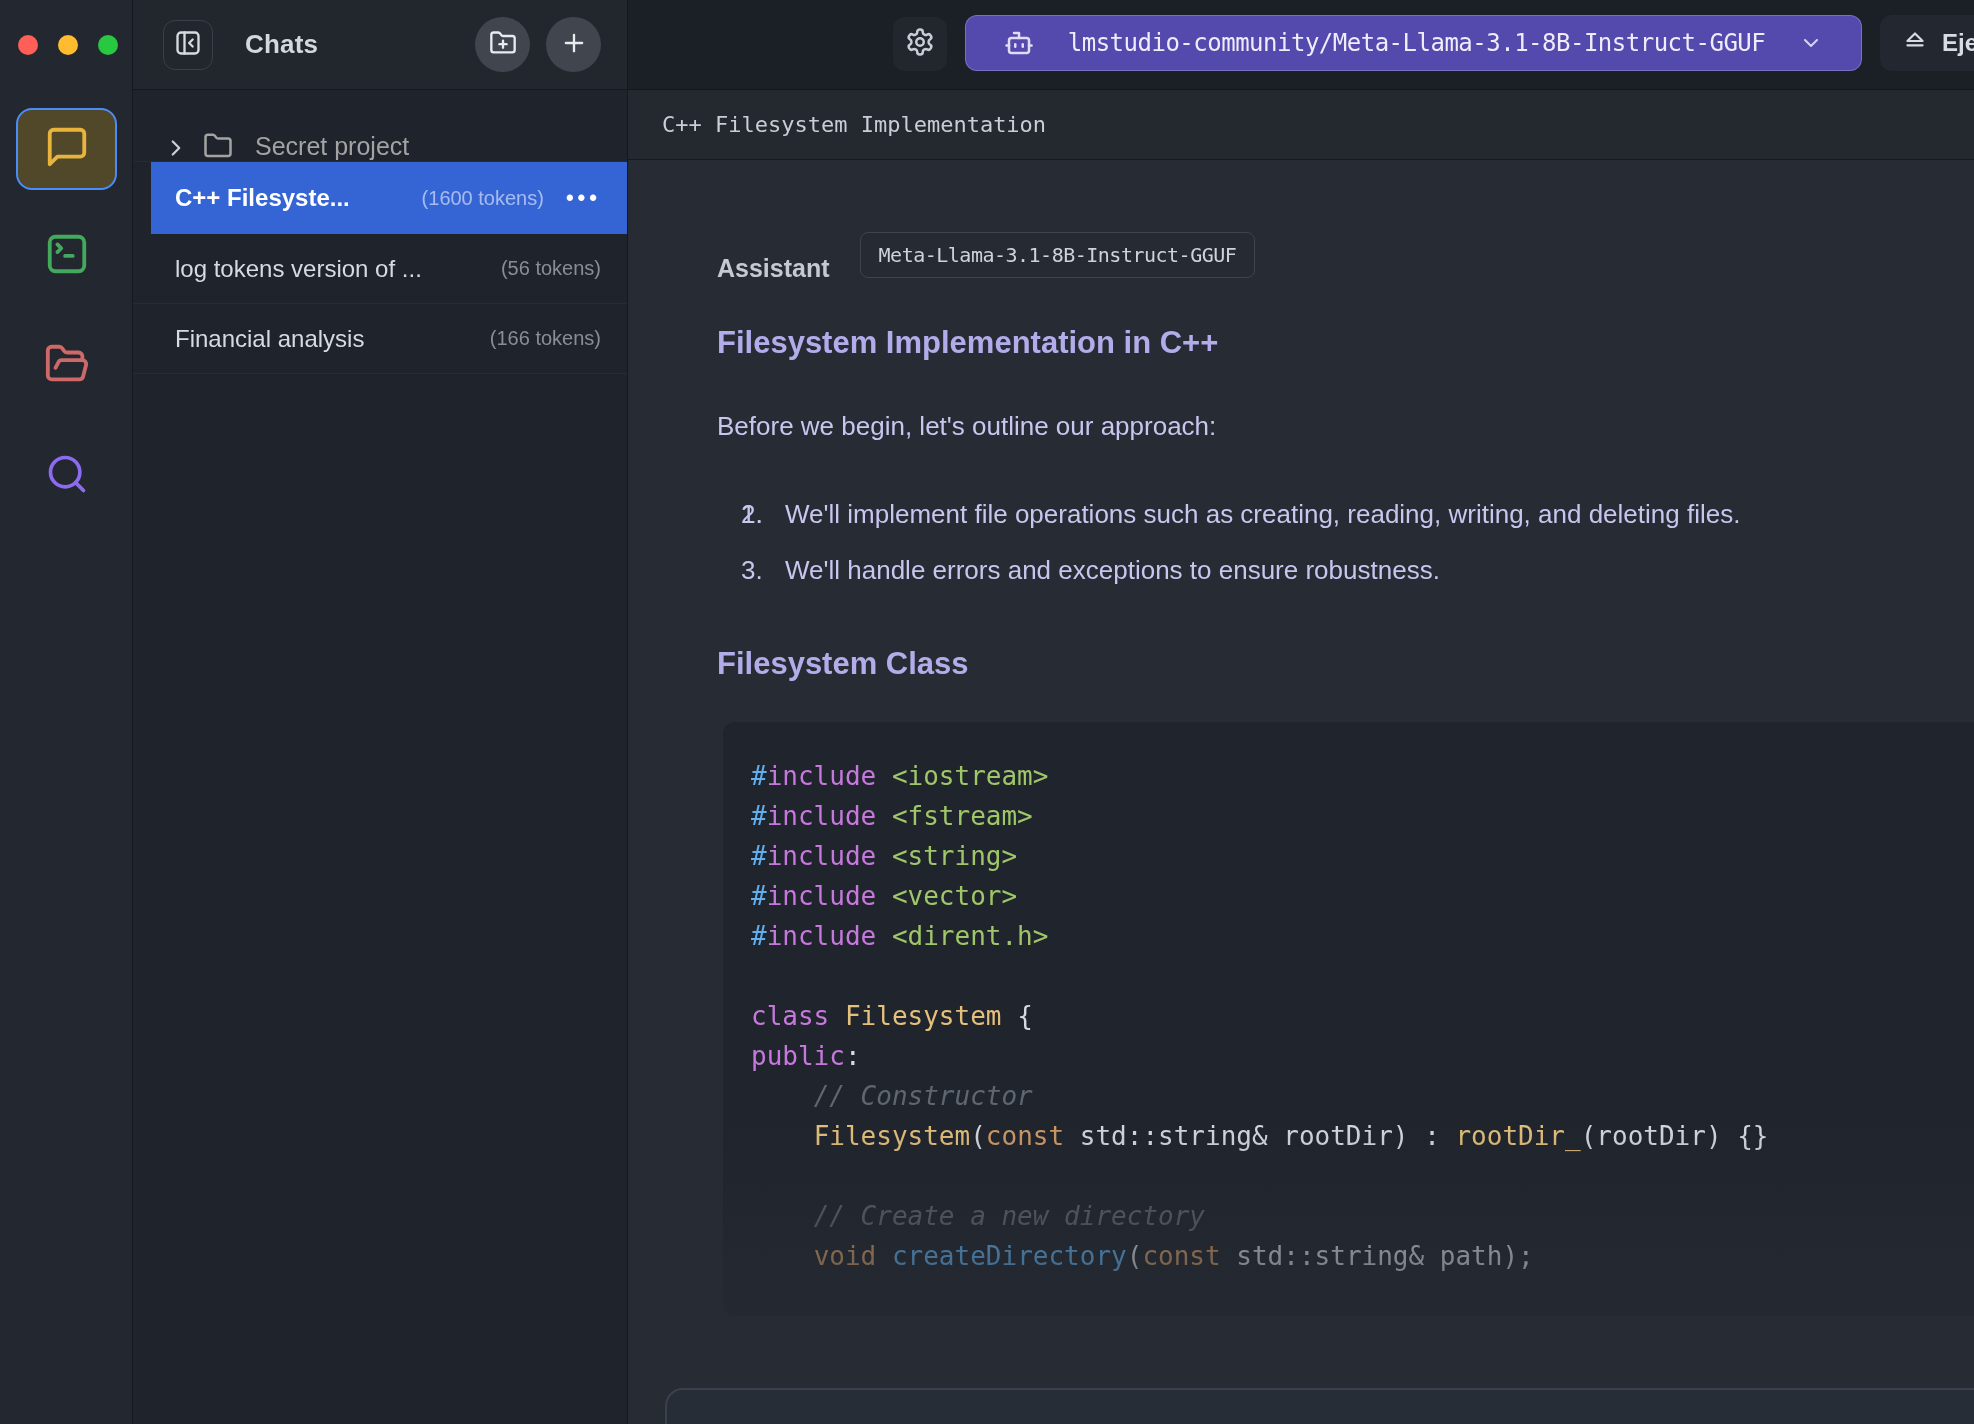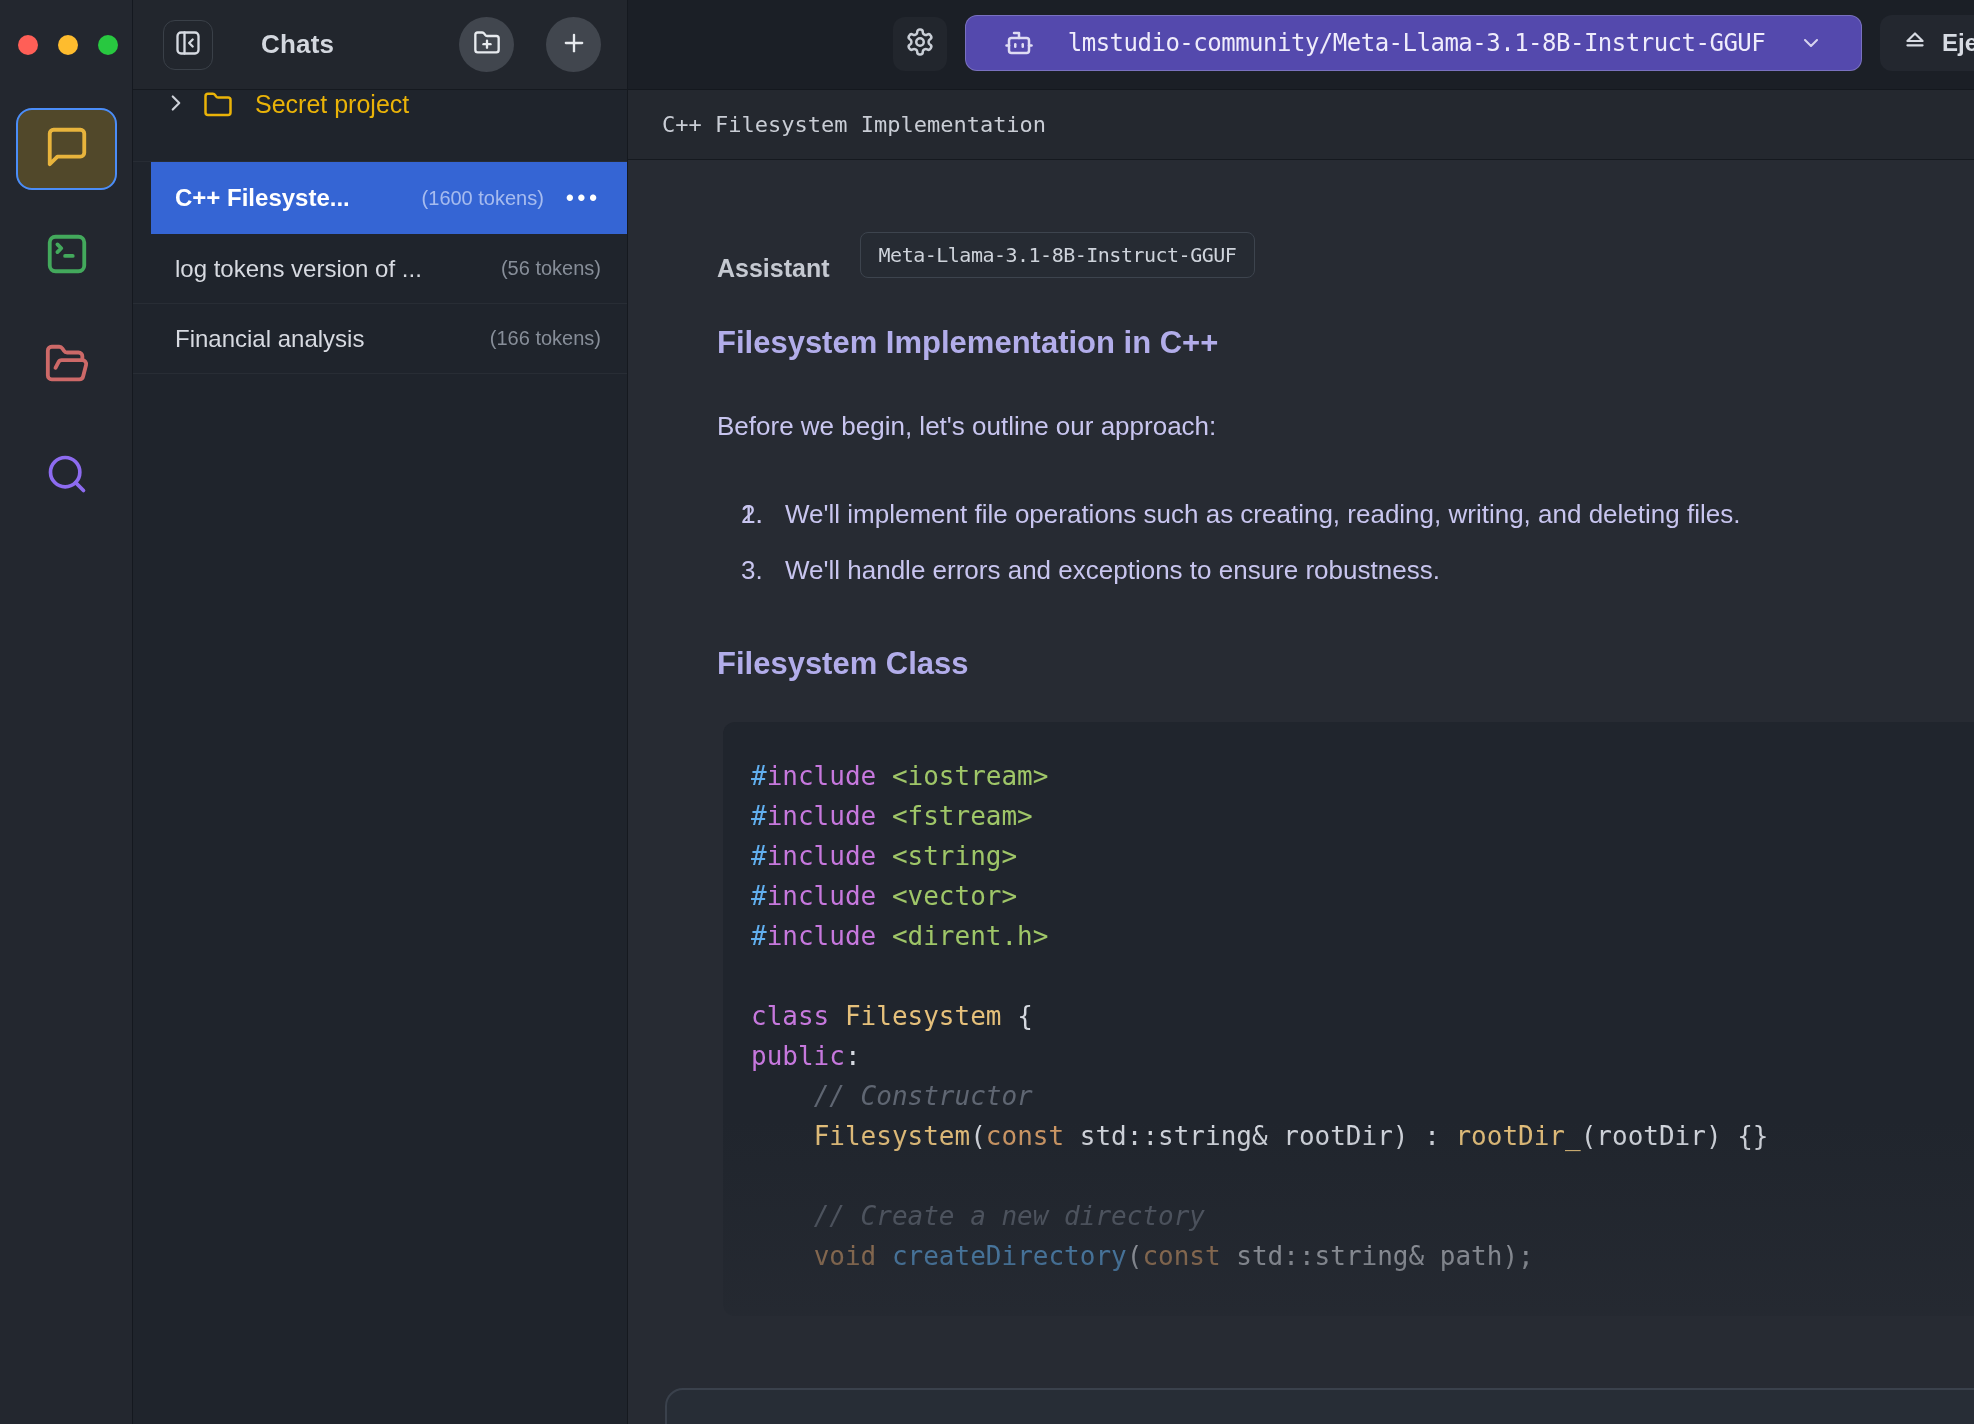--- a/index.html
+++ b/index.html
@@ -13,32 +13,32 @@
   .light { width:20px; height:20px; border-radius:50%; }
   .rail-btn { position:absolute; left:16px; width:101px; height:82px; border-radius:16px;
     display:flex; align-items:center; justify-content:center; cursor:pointer; }
   .rail-btn.selected { background:var(--rail-selected-bg); border:2px solid var(--rail-selected-border); }
   .rail-btn svg { width:46px; height:46px; fill:none; stroke-width:2; stroke-linecap:round; stroke-linejoin:round; }
 
   
   .chat-panel { position:absolute; left:133px; top:0; width:495px; height:1424px;
     background:#1f242c; border-right:1px solid #15191f; z-index:4; }
   .panel-header { height:90px; background:#22262d; border-bottom:1px solid #15191f;
-    display:flex; align-items:center; padding:0 26px 0 30px;gap:16px; }
+    display:flex; align-items:center; padding:0 26px 0 30px; }
   .collapse-btn { width:50px; height:50px; border:1px solid #3a4048; border-radius:12px;
     display:flex; align-items:center; justify-content:center; color:#d6dae1; cursor:pointer; }
   .collapse-btn svg { width:28px; height:28px; fill:none; stroke:currentColor; stroke-width:2; stroke-linecap:round; stroke-linejoin:round; }
   .panel-title { margin-left:32px; font-size:26px; font-weight:700; color:#d3d7de; letter-spacing:.2px; }
   .panel-spacer { flex:1; }
   .round-btn { width:55px; height:55px; border-radius:50%; background:#41464e; color:#e8ebef;
     display:flex; align-items:center; justify-content:center; margin-left:16px; cursor:pointer; }
   .round-btn svg { width:28px; height:28px; fill:none; stroke:currentColor; stroke-width:2; stroke-linecap:round; stroke-linejoin:round; }
 
-  .folder-row { height:72px; display:flex; align-items:flex-start; padding:0 24px 0 30px;
-    color:#eab308; border-bottom:1px solid rgba(255,255,255,0.04); cursor:pointer; }
+  .folder-row { height:72px; display:flex; align-items:flex-end; padding:0 24px 0 30px;
+    color:#a3a3a3; border-bottom:1px solid rgba(255,255,255,0.04); cursor:pointer; }
   .folder-row svg { fill:none; stroke:currentColor; stroke-width:2; stroke-linecap:round; stroke-linejoin:round; }
   .chev { width:26px; height:26px; color:#cdd1d8; }
   .folder-ic { width:30px; height:30px; margin-left:14px; }
   .folder-label { margin-left:22px; font-size:25px; font-weight:500; }
 
   .chat-row { height:70px; display:flex; align-items:center; padding:0 26px 0 42px;
     border-bottom:1px solid rgba(255,255,255,0.045); cursor:pointer;justify-content:flex-end; }
   .chat-row .title { font-size:24px; font-weight:500; color:#d7dae1; white-space:nowrap; }
   .chat-row .sp { flex:1; }
   .chat-row .tokens { font-size:20px; color:#878e99; white-space:nowrap; }

